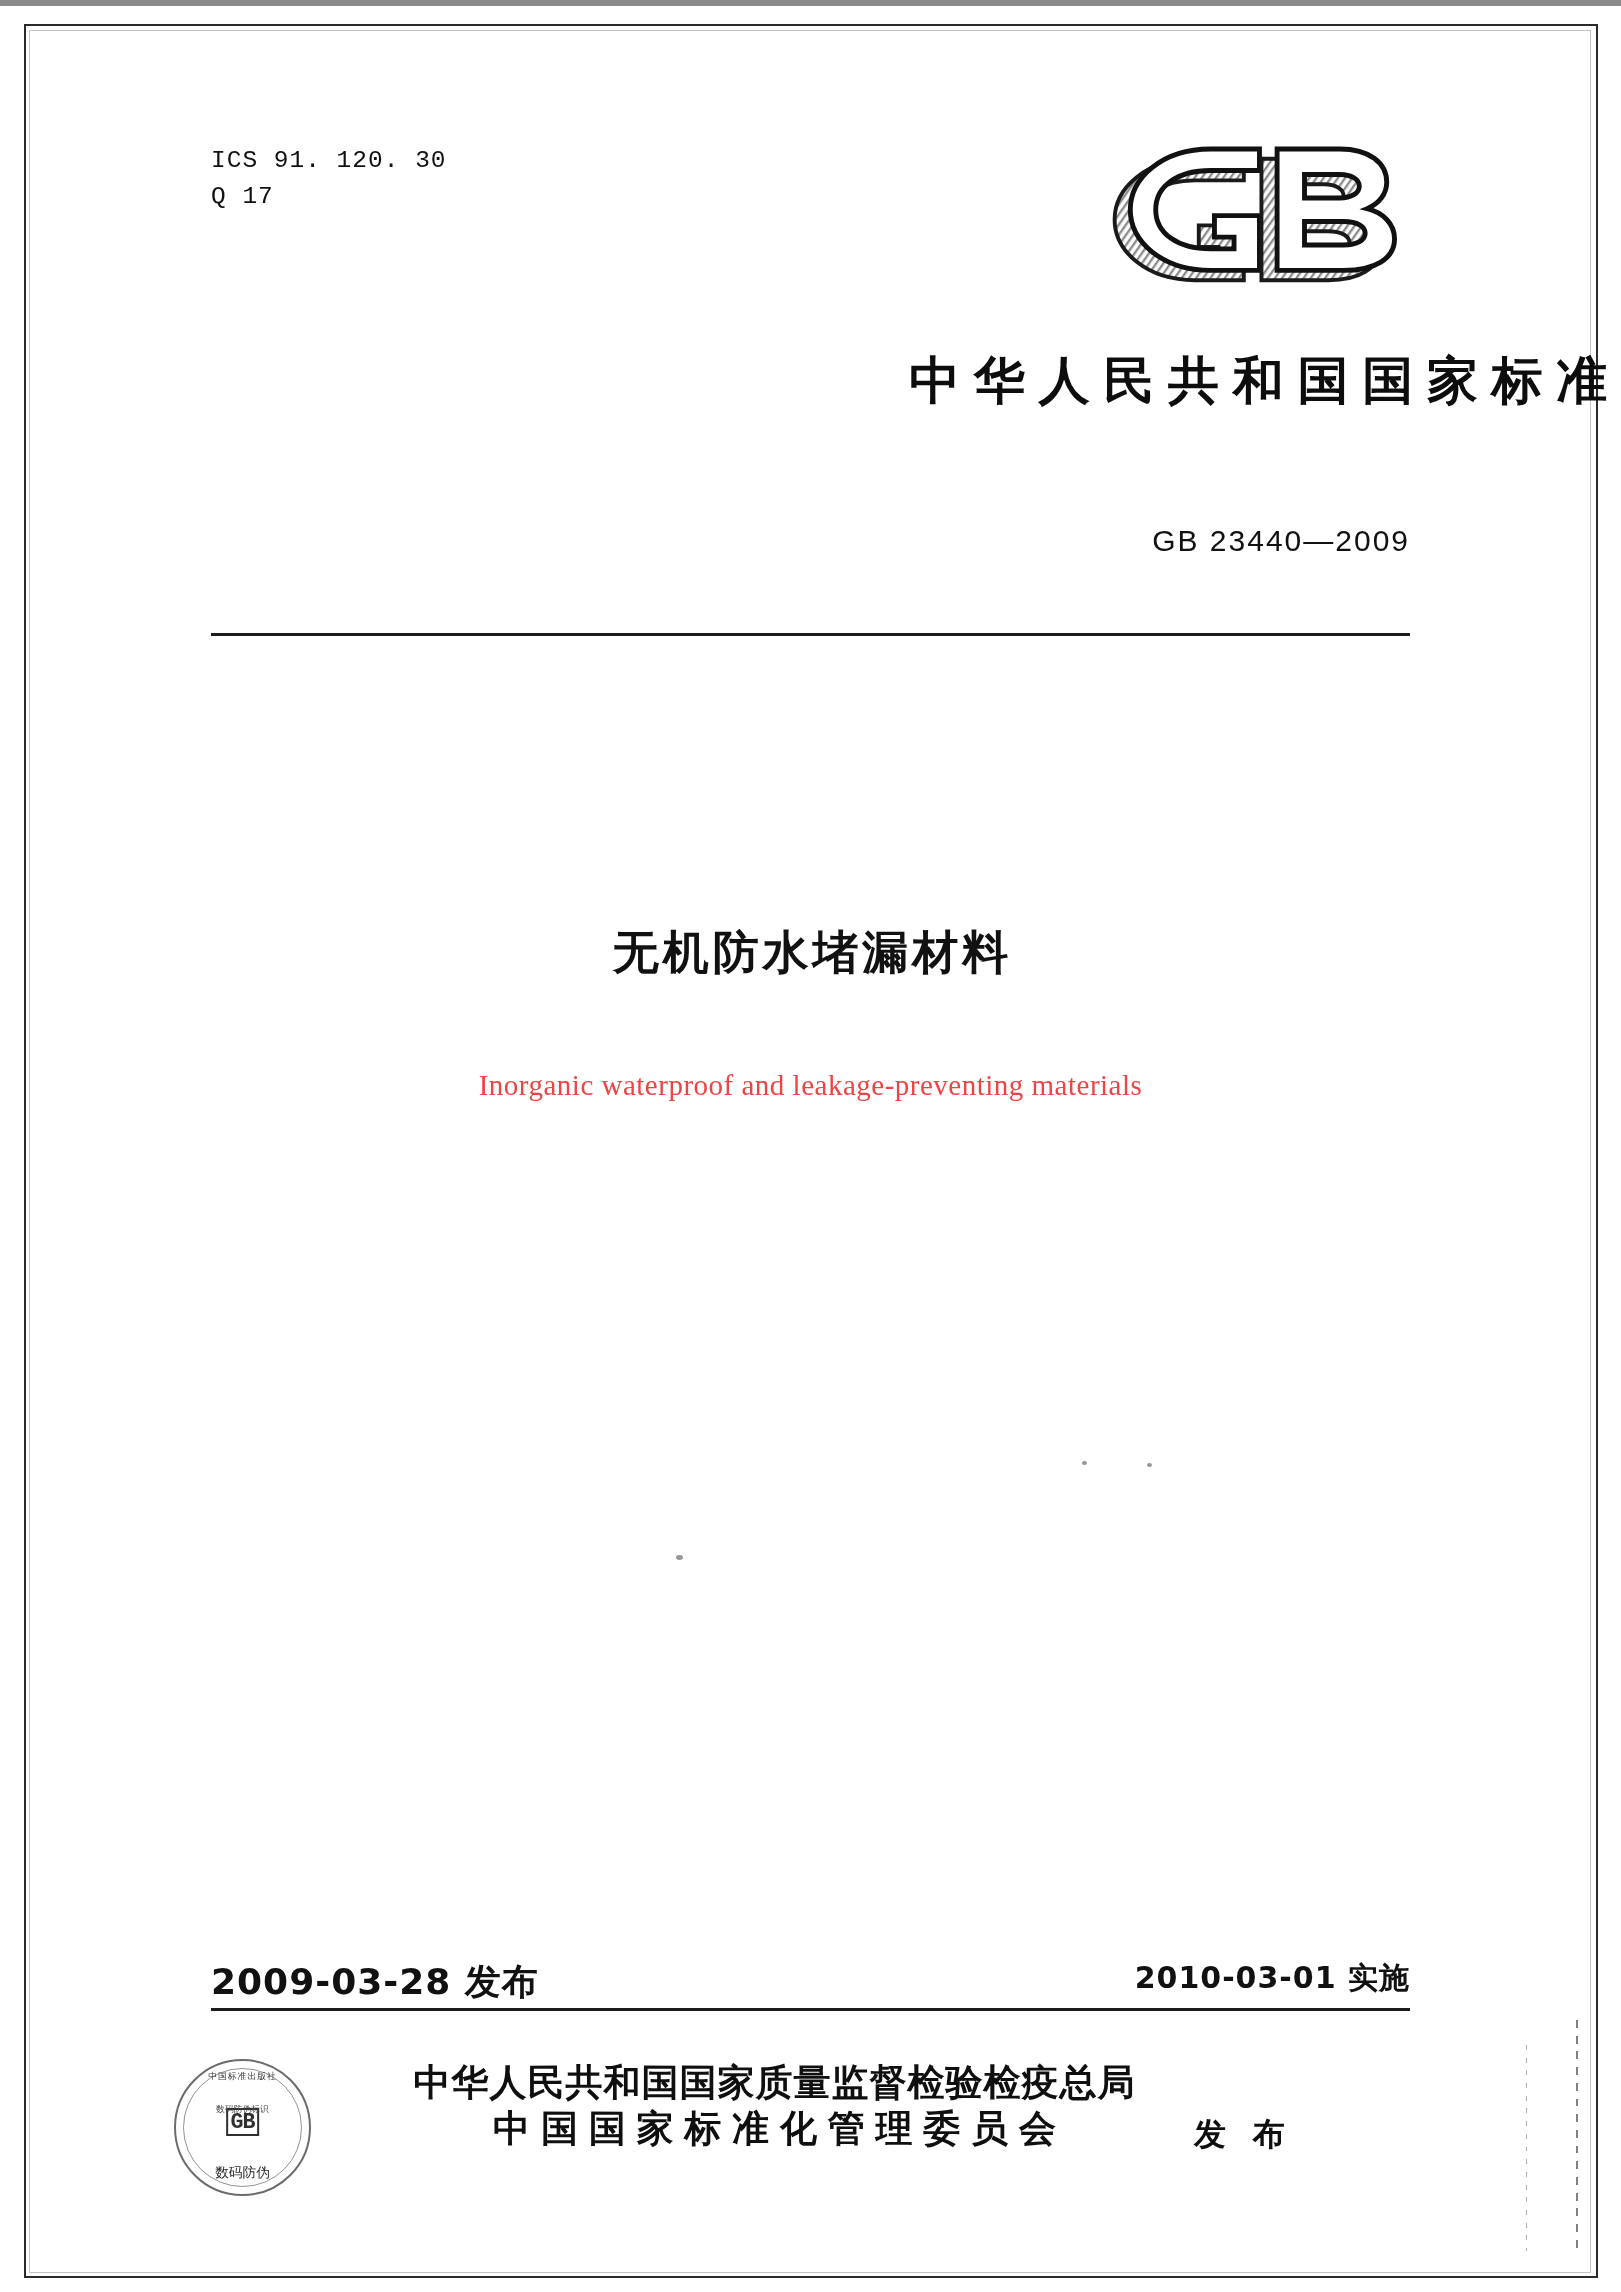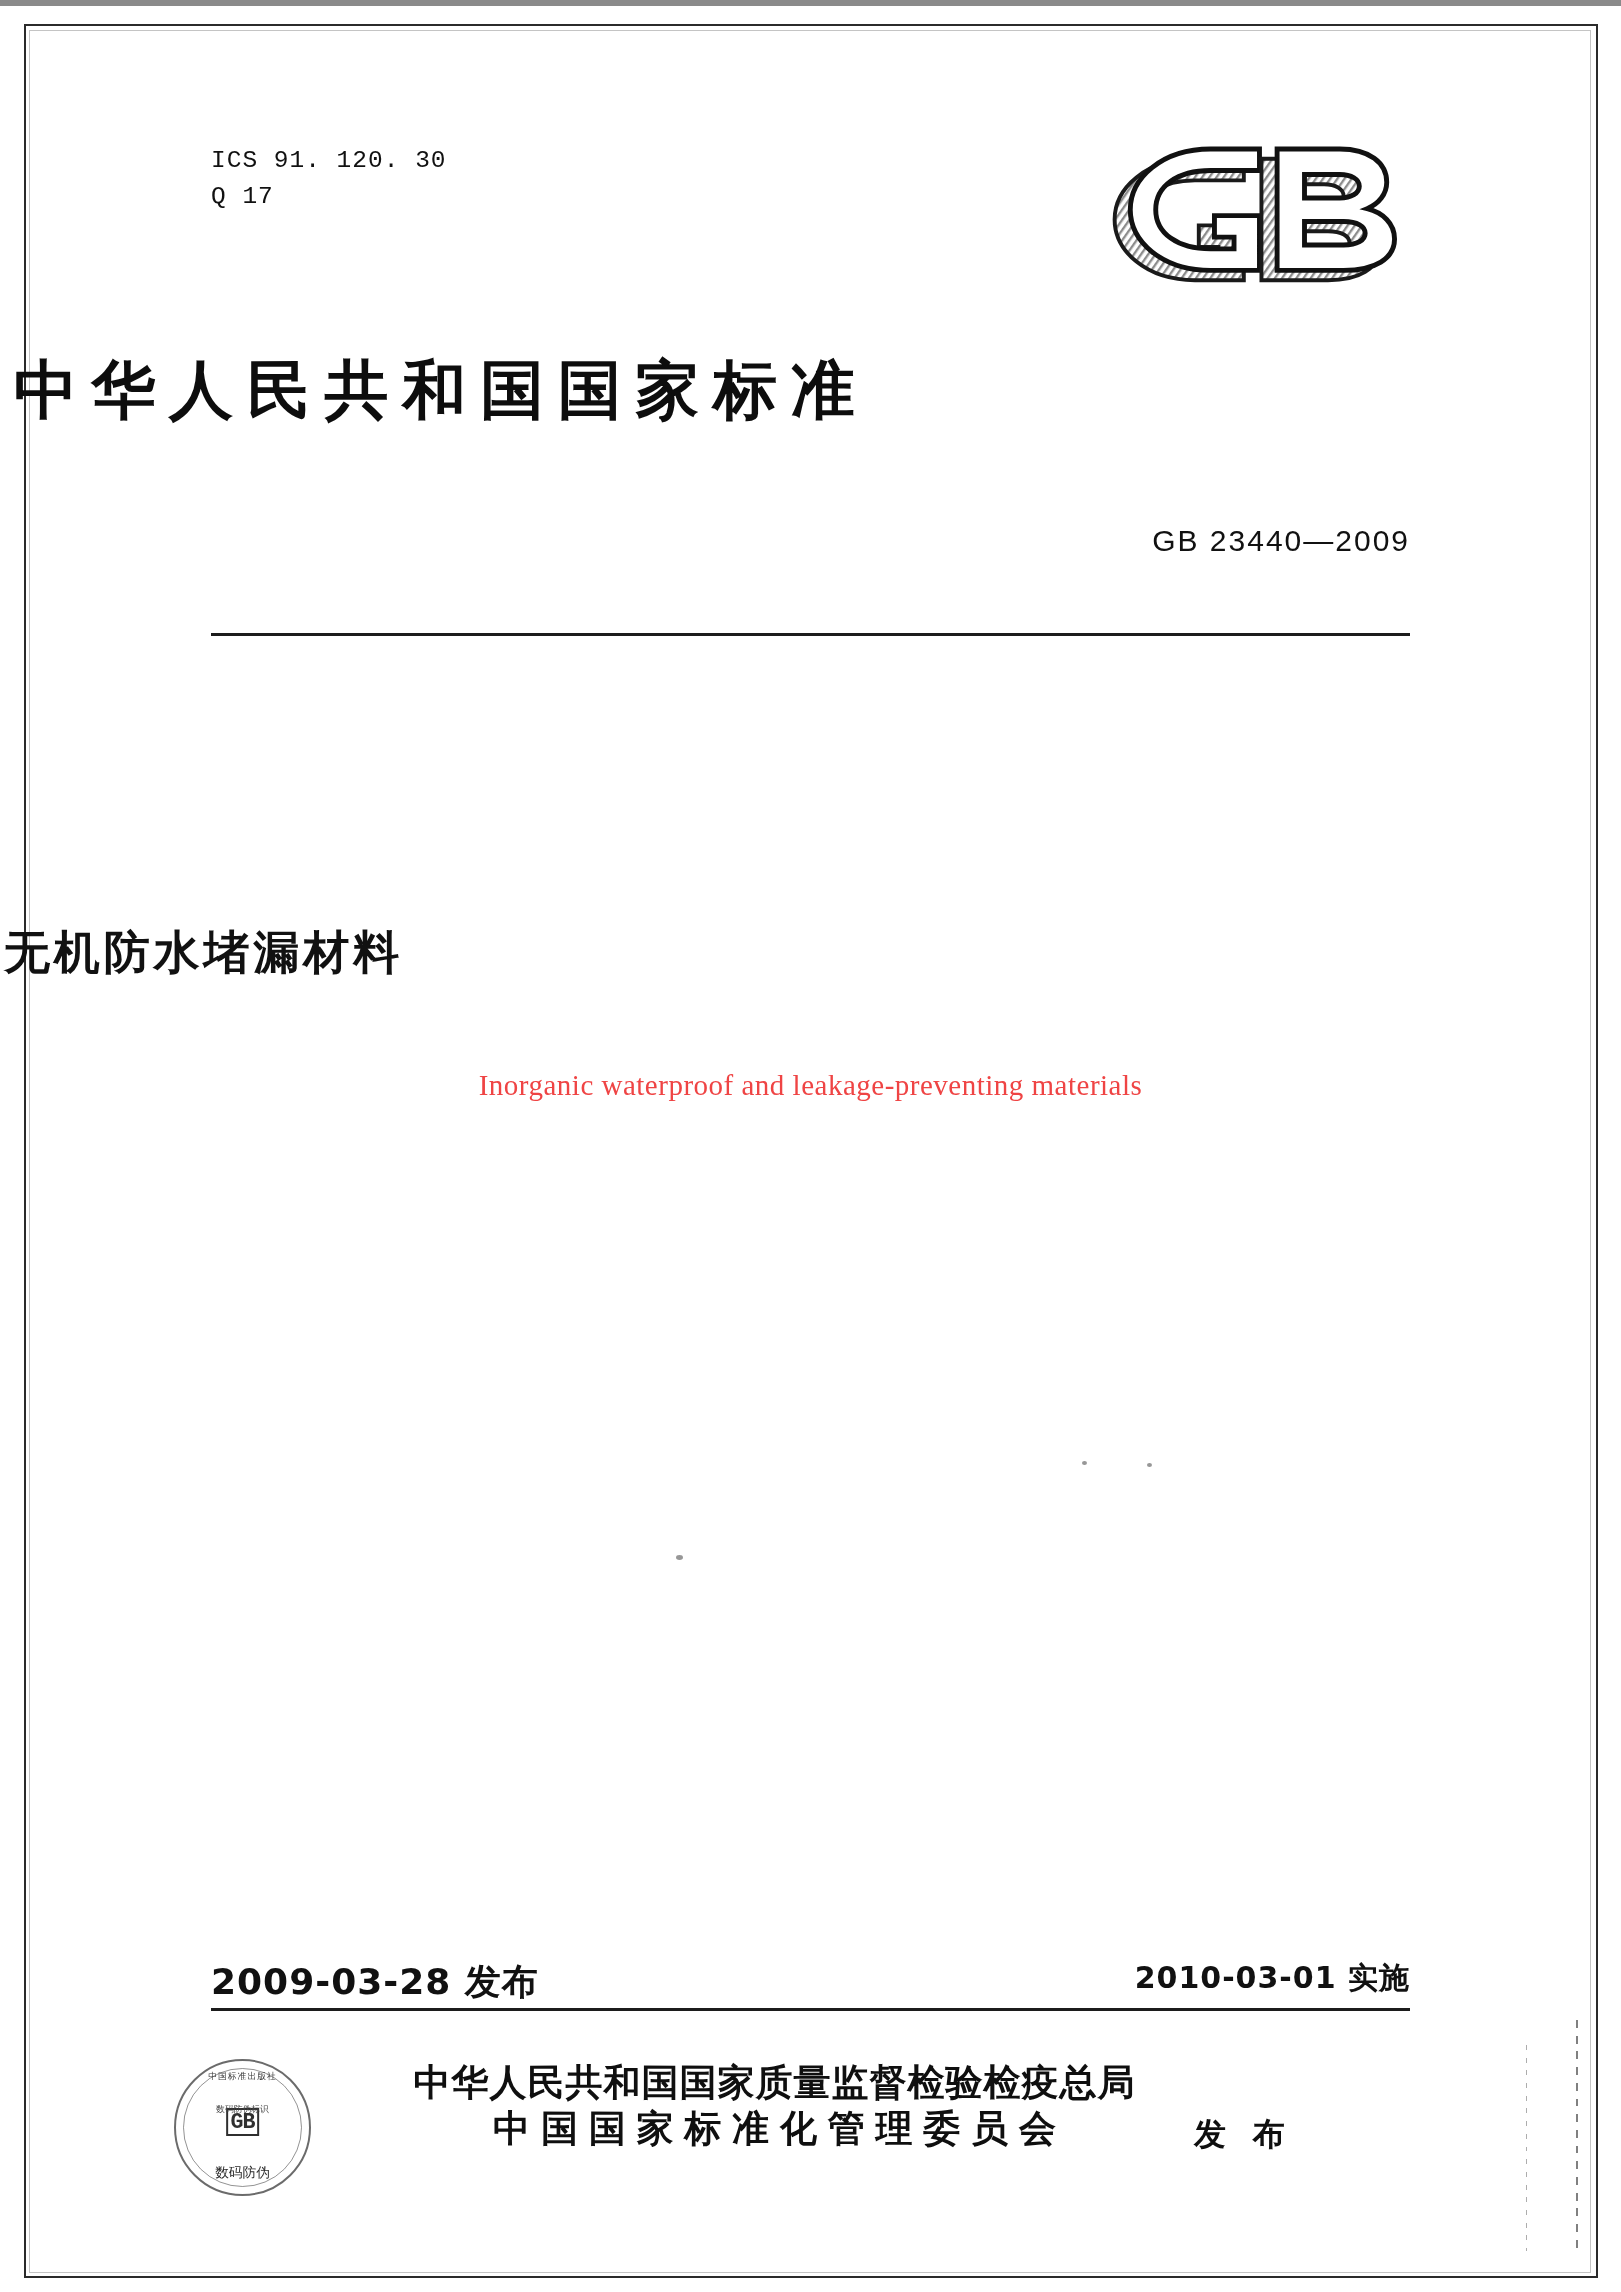--- a/index.html
+++ b/index.html
@@ -57,24 +57,24 @@
     width: 323px;
     height: 157px;
   }
 
   
   .cn-standard-title {
     position: absolute;
     left: 0;
     right: 0;
     top: 341px;
-    text-align: left;
+    text-align: right;
     font-family: "DejaVu Serif", "Liberation Serif", serif;
     font-weight: bold;
-    font-size: 64px;
+    font-size: 51px;
     letter-spacing: 13.7px;
     color: #0d0d0d;
     text-indent: 13.7px;
   }
 
   .std-number {
     position: absolute;
     right: 211px;
     top: 518px;
     font-family: "Liberation Sans", sans-serif;
@@ -90,20 +90,21 @@
     top: 627px;
     height: 2.9px;
     background: #1c1c1c;
   }
 
   .doc-title-cn {
     position: absolute;
     left: 0;
     right: 0;
     top: 916px;
+    text-align: center;
     font-family: "DejaVu Serif", "Liberation Serif", serif;
     font-weight: bold;
     font-size: 46px;
     letter-spacing: 3.9px;
     color: #111;
     text-indent: 3.9px;
   }
 
   .doc-title-en {
     position: absolute;

